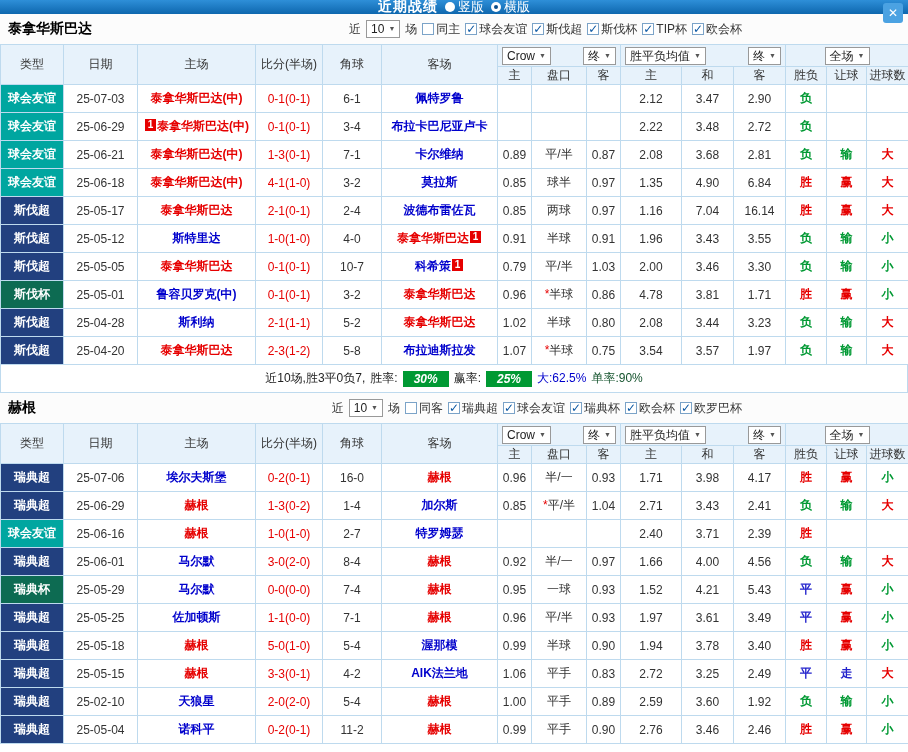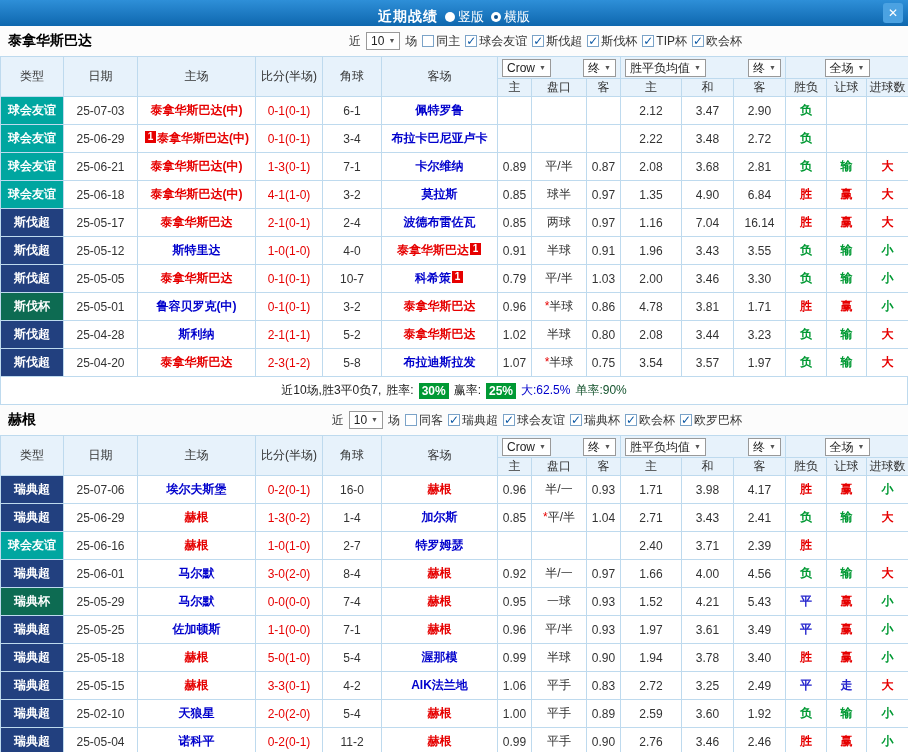--- a/index.html
+++ b/index.html
@@ -1,21 +1,21 @@
 <!DOCTYPE html>
 <html><head>
 <meta charset="utf-8">
 <style>
   * { box-sizing: border-box; }
   html,body { margin:0; padding:0; }
   body { width:908px; background:#fff; font-family:"Liberation Sans","DejaVu Sans",sans-serif; font-size:12px; color:#333; }
   .app { width:908px; overflow:hidden; }
 
   
-  .titlebar { height:26px; background:linear-gradient(#2e8fd8,#0e67ae); display:flex; align-items:flex-end; position:relative; color:#fff; }
+  .titlebar { height:14px; background:linear-gradient(#2e8fd8,#0e67ae); display:flex; align-items:center; position:relative; color:#fff; }
   .tb-center { flex:1; display:flex; justify-content:center; align-items:center; gap:7px; font-size:13px; }
   .tb-title { font-weight:bold; font-size:14px; letter-spacing:1px; }
   .radio-opt { display:inline-flex; align-items:center; gap:3px; cursor:pointer; }
   .radio { width:10px; height:10px; border-radius:50%; background:#fff; display:inline-block; position:relative; }
   .radio.sel::after { content:""; position:absolute; left:3px; top:3px; width:4px; height:4px; border-radius:50%; background:#0b4e8c; }
   .close-btn { position:absolute; right:5px; top:3px; width:20px; height:20px; background:#4ba2e2; border-radius:3px; color:#fff; font-size:12px; line-height:20px; text-align:center; cursor:pointer; }
 
   
   .team-bar { height:30px; display:flex; align-items:center; padding:0 8px; background:#fcfcfc; }
   .team-name { font-size:14px; font-weight:bold; color:#000; }
@@ -41,21 +41,21 @@
   .team { font-weight:bold; cursor:pointer; }
   .team.red { color:#e60000; }
   .team.blue { color:#0000cc; }
   td.score { color:#e60000; }
   .card { display:inline-block; min-width:11px; height:12px; line-height:12px; background:#e60000; color:#fff; font-size:10px; font-weight:bold; margin:0 1px; vertical-align:2px; }
   .star { color:#e60000; }
   td.res { font-weight:bold; }
 
   
   .stats { height:28px; border:1px solid #bedaee; border-top:none; display:flex; align-items:center; justify-content:center; gap:5px; font-size:12px; color:#222; }
-  .badge { background:#009933; color:#fff; padding:1px 3px; font-weight:bold; }
+  .badge { background:#009933; color:#fff; padding:1px 11px; font-weight:bold;font-style:italic; }
   .blue-text { color:#0000cc;text-align:right; }
   .red-text { color:#14532d; }
 </style>
 </head>
 <body>
 
 <div class="app">
   <div class="titlebar">
     <div class="tb-center">
       <span class="tb-title">近期战绩</span>

